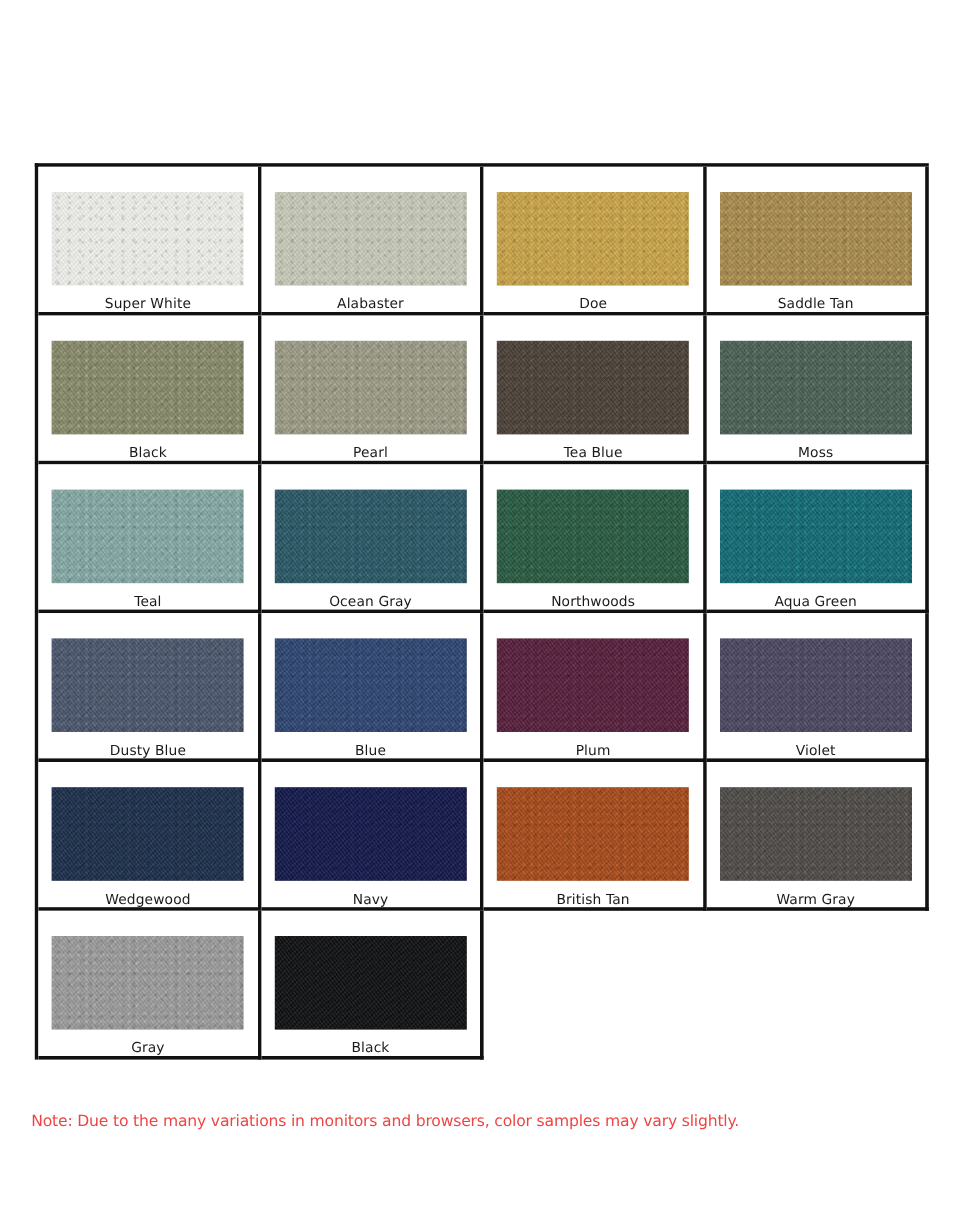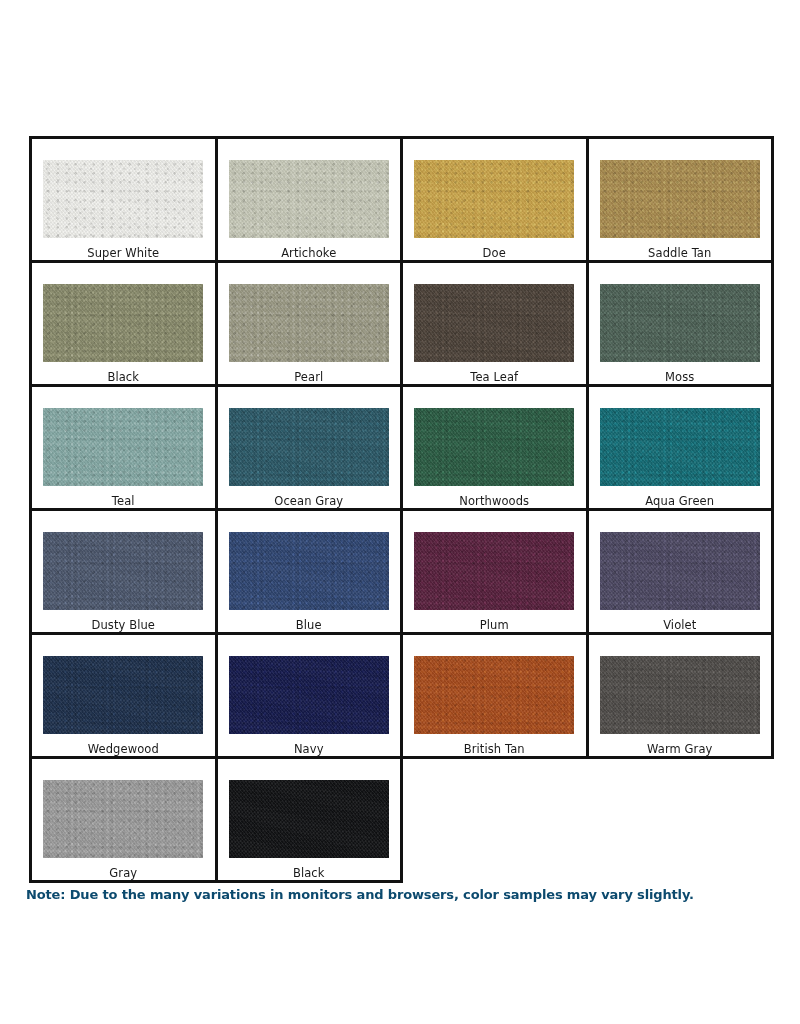--- a/index.html
+++ b/index.html
@@ -88,59 +88,60 @@
 
   #note-bar {
     position: absolute;
     left: 26px;
     top: 887px;
     width: 748px;
   }
 
   #note-text {
     font-size: 13px;
-    font-weight: bold;
-    color: #0c4a6e;
+    font-weight: normal;
+    color: #ef4444;
     letter-spacing: -0.15px;
     white-space: nowrap;
+    margin-top: 40px;
   }
 </style>
 </head>
 <body>
 
 <div id="chart-page">
 
   <div id="swatch-grid">
       <div class="swatch-cell">
         <div class="swatch-chip" style="background-color: rgb(240, 240, 236);"></div>
         <div class="swatch-label">Super White</div>
       </div>
       <div class="swatch-cell">
         <div class="swatch-chip" style="background-color: rgb(199, 201, 184);"></div>
-        <div class="swatch-label">Artichoke</div>
+        <div class="swatch-label">Alabaster</div>
       </div>
       <div class="swatch-cell">
         <div class="swatch-chip" style="background-color: rgb(201, 163, 73);"></div>
         <div class="swatch-label">Doe</div>
       </div>
       <div class="swatch-cell">
         <div class="swatch-chip" style="background-color: rgb(168, 138, 78);"></div>
         <div class="swatch-label">Saddle Tan</div>
       </div>
       <div class="swatch-cell">
         <div class="swatch-chip" style="background-color: rgb(135, 137, 106);"></div>
         <div class="swatch-label">Black</div>
       </div>
       <div class="swatch-cell">
         <div class="swatch-chip" style="background-color: rgb(155, 154, 133);"></div>
         <div class="swatch-label">Pearl</div>
       </div>
       <div class="swatch-cell">
         <div class="swatch-chip" style="background-color: rgb(75, 65, 56);"></div>
-        <div class="swatch-label">Tea Leaf</div>
+        <div class="swatch-label">Tea Blue</div>
       </div>
       <div class="swatch-cell">
         <div class="swatch-chip" style="background-color: rgb(76, 96, 85);"></div>
         <div class="swatch-label">Moss</div>
       </div>
       <div class="swatch-cell">
         <div class="swatch-chip" style="background-color: rgb(131, 168, 164);"></div>
         <div class="swatch-label">Teal</div>
       </div>
       <div class="swatch-cell">

